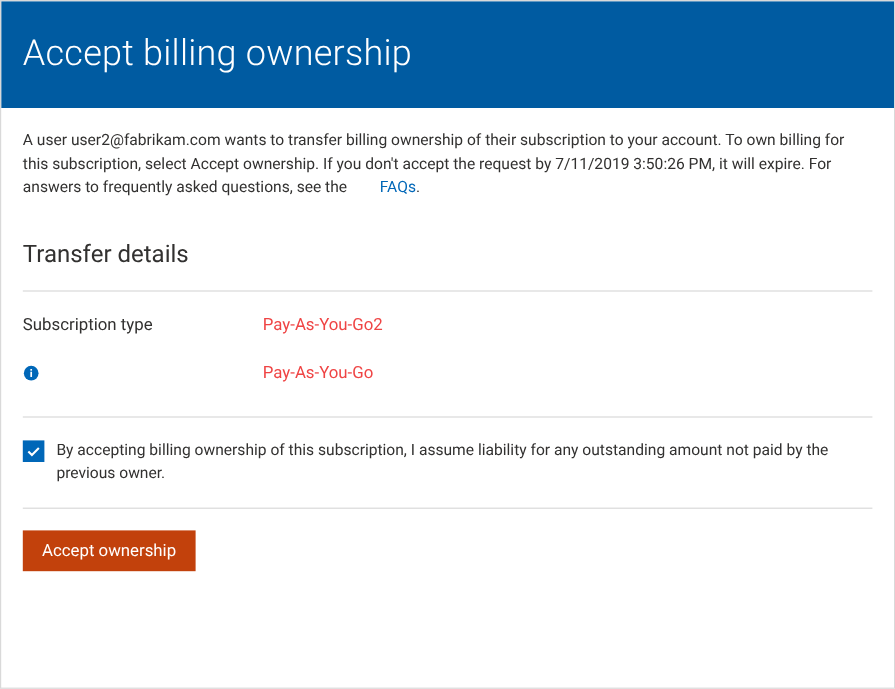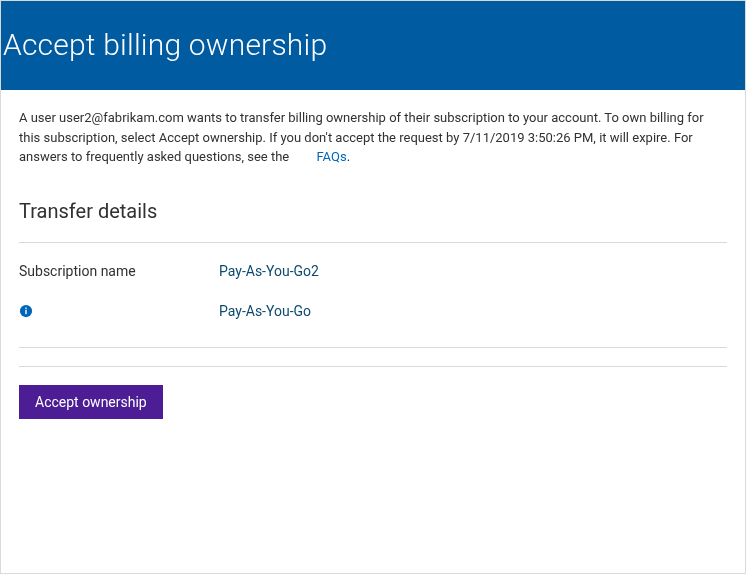--- a/index.html
+++ b/index.html
@@ -9,21 +9,21 @@
     color: #323130;
     background: #fff;
     width: 746px;
     height: 574px;
     border: 1px solid #d9d9d9;
     overflow: hidden;
   }
   .header {
     background: #005ba1;
     color: #fff;
-    padding: 26px 2px 28px;
+    padding: 26px 18px 28px;
   }
   .header h1 {
     font-weight: 300;
     font-size: 30px;
     letter-spacing: 0.2px;
   }
   .content {
     padding: 18px 18px 0;
   }
   .intro {
@@ -53,21 +53,21 @@
     font-size: 14px;
   }
   .row .label {
     width: 200px;
     color: #323130;
     display: flex;
     align-items: center;
     gap: 6px;
   }
   .row .value {
-    color: #0c4a6e;
+    color: #ef4444;
   }
   .info-icon {
     display: inline-flex;
     align-items: center;
     justify-content: center;
     width: 14px;
     height: 14px;
     color: #0067b8;
   }
   .divider {
@@ -95,21 +95,21 @@
     cursor: pointer;
     margin-top: 1px;
   }
   .checkbox svg { width: 14px; height: 14px; }
   .footer {
     margin-top: 18px;
     border-top: 1px solid #d9d9d9;
     padding-top: 18px;
   }
   .primary-btn {
-    background: #4c1d95;
+    background: #c2410c;
     color: #fff;
     border: none;
     font-size: 14px;
     padding: 9px 16px;
     cursor: pointer;
     font-family: inherit;
   }
 </style>
 </head>
 <body>
@@ -122,21 +122,21 @@
 
   <p class="intro">
     <span>A user user2@fabrikam.com wants to transfer billing ownership of their subscription to your account. To own billing for this subscription, select Accept ownership. If you don't accept the request by 7/11/2019 3:50:26 PM, it will expire. For answers to frequently asked questions, see the </span><a href="#">FAQs</a><span>.</span>
   </p>
 
   <h2 class="section-title">Transfer details</h2>
 
   <div class="details">
     <div class="row">
       <div class="label">
-        <span>Subscription name</span>
+        <span>Subscription type</span>
       </div>
       <div class="value">Pay-As-You-Go2</div>
     </div>
     <div class="row">
     </div>
     <div class="row">
       <div class="label">
         <span class="info-icon">
           <svg viewBox="0 0 16 16" fill="currentColor">
               <circle cx="8" cy="8" r="7"></circle>
@@ -144,18 +144,26 @@
               <rect x="7.2" y="4" width="1.6" height="1.6" fill="#fff"></rect>
             </svg>
         </span>
       </div>
       <div class="value">Pay-As-You-Go</div>
     </div>
   </div>
 
   <hr class="divider">
 
+  <div class="consent">
+    <div class="checkbox">
+      <svg viewBox="0 0 16 16">
+          <path d="M3 8.2 L6.4 11.6 L13 5" stroke="#fff" stroke-width="2" fill="none"></path>
+        </svg>
+    </div>
+    <div>By accepting billing ownership of this subscription, I assume liability for any outstanding amount not paid by the previous owner.</div>
+  </div>
 
   <div class="footer">
     <button class="primary-btn">Accept ownership</button>
   </div>
 
 </div>
 
 </body></html>

